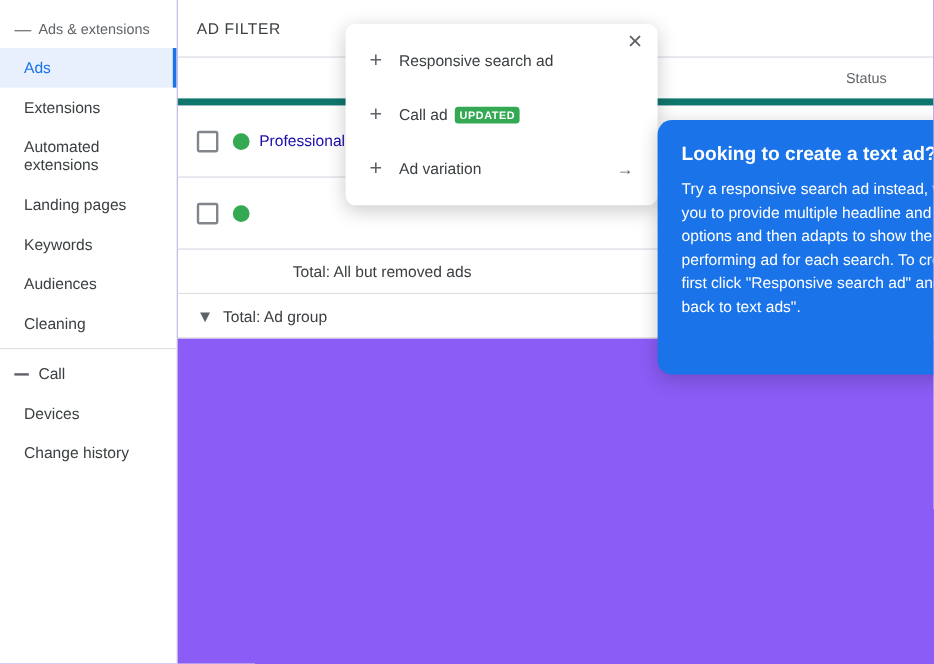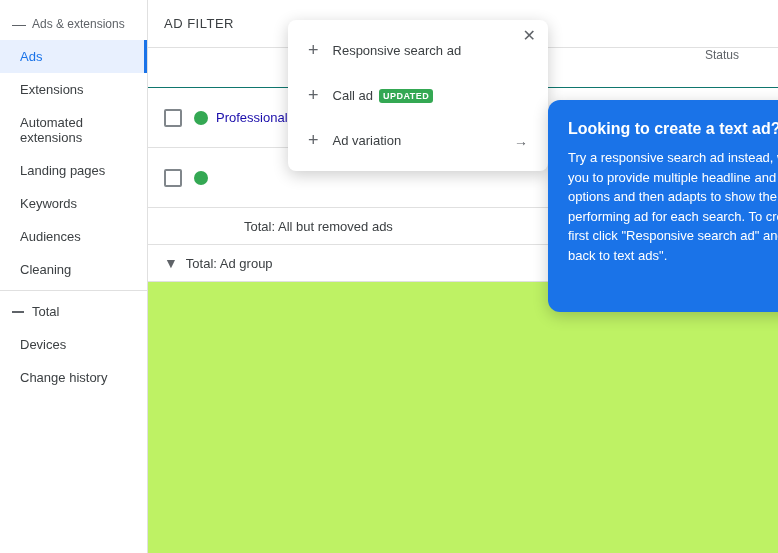--- a/index.html
+++ b/index.html
@@ -67,21 +67,21 @@
       width: 12px;
       height: 2px;
       background: #5f6368;
       margin-right: 8px;
       display: inline-block;
     }
 
     
     .main-content {
       flex: 1;
-      background: #bef264;
+      background: #8b5cf6;
       position: relative;
       overflow: hidden;
     }
 
     
     .top-bar {
       height: 48px;
       display: flex;
       align-items: center;
       padding: 0 16px;
@@ -92,22 +92,22 @@
       font-size: 13px;
       font-weight: 500;
       color: #3c4043;
       letter-spacing: 0.5px;
     }
 
     
     .column-headers {
       height: 40px;
       display: flex;
-      align-items: flex-start;
-      border-bottom: 1px solid #0f766e;
+      align-items: center;
+      border-bottom: 6px solid #0f766e;
       padding: 0 16px;
       background: #fff;
       justify-content: flex-end;
     }
     .col-status {
       width: 80px;
       font-size: 12px;
       color: #5f6368;
       text-align: center;
     }
@@ -291,21 +291,21 @@
     <span>Audiences</span>
   </div>
   <div class="sidebar-item">
     <span>Cleaning</span>
   </div>
 
   <hr class="sidebar-divider">
 
   <div class="sidebar-less-item">
     <span class="dash"></span>
-    <span>Total</span>
+    <span>Call</span>
   </div>
   <div class="sidebar-item">
     <span>Devices</span>
   </div>
   <div class="sidebar-item">
     <span>Change history</span>
   </div>
 </nav>
 
 <div class="main-content">

